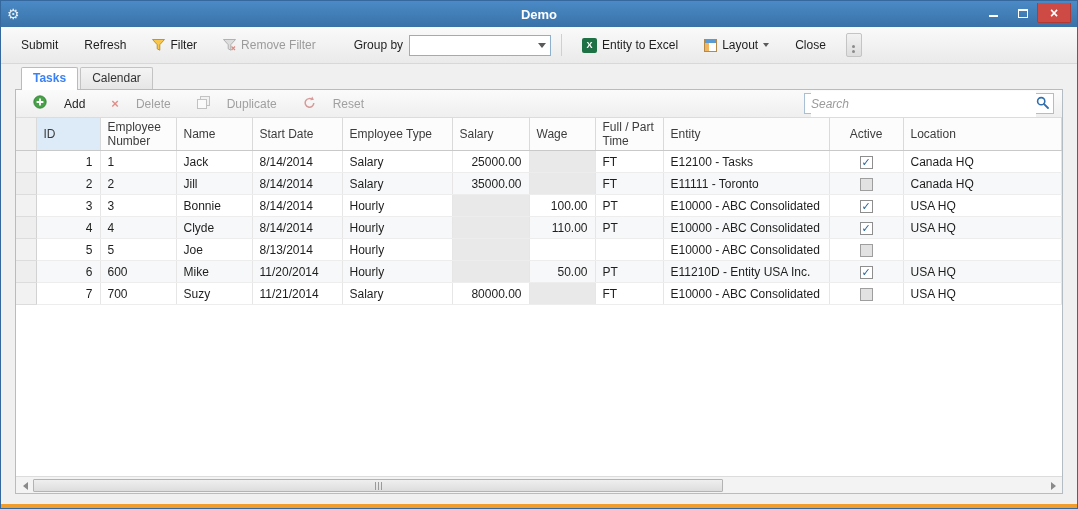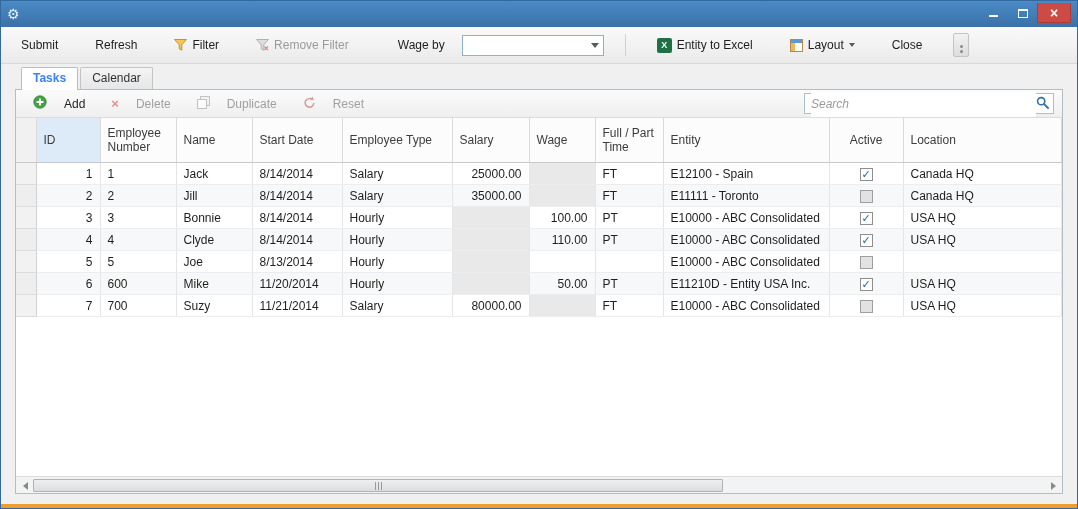--- a/index.html
+++ b/index.html
@@ -38,21 +38,20 @@
   .winbtn.close { background: #cd4a45; border: 1px solid #b03a36; border-top: none; width: 34px; margin-right: 6px; border-radius: 0 0 2px 2px; }
   .glyph-close { color: #ffffff; font-size: 14px; font-weight: bold; line-height: 1; }
 
   
   .toolbar {
     height: 37px; flex: 0 0 37px;
     background: linear-gradient(#fafafa, #eaeaea);
     border-bottom: 1px solid #d8d8d8;
     display: flex; align-items: center;
     padding: 0 10px;
-    gap: 11px;
   }
   .tb {
     background: transparent; border: none; font: inherit; color: #1e1e1e;
     display: inline-flex; align-items: center; gap: 5px;
     padding: 5px 10px; margin-right: 6px; cursor: default; border-radius: 2px;
   }
   .tb.disabled { color: #9b9b9b; }
   .tb .icon { display: inline-flex; align-items: center; }
   .tb-label { margin: 0 6px 0 22px; color: #1e1e1e; }
   .combobox {
@@ -130,21 +129,21 @@
   }
   .searchbox input {
     flex: 1; border: none; outline: none; font: inherit; height: 26px; min-width: 0;
   }
   .searchbox input::placeholder { font-style: italic; color: #9a9a9a; }
 
   
   .grid-wrap { flex: 1 1 auto; min-height: 0; position: relative; background: #ffffff; overflow: hidden; }
   table { width: 100%; border-collapse: collapse; table-layout: fixed; }
   th {
-    height: 31px; padding: 8px 7px;
+    height: 31px; padding: 2px 7px;
     font-weight: normal; text-align: left; vertical-align: middle;
     color: #3c3c3c; line-height: 14px;
     background: #fcfcfc;
     border-right: 1px solid #dadada; border-bottom: 1px solid #c9c9c9;
     overflow: hidden; white-space: normal;
   }
   th.sorted { background: #ddeaf7; }
   th.sel, td.sel { width: 20px; padding: 0; }
   th.sel { background: #f1f1f1; }
   td {
@@ -189,20 +188,21 @@
 
   .bottom-strip { height: 4px; flex: 0 0 4px; background: #f09d2e; }
 </style>
 </head>
 <body>
 
 <div class="window">
 
   <div class="titlebar">
     <span class="app-icon">⚙</span>
+    <span class="title">Demo</span>
     <div class="win-controls">
       <div class="winbtn">
           <span class="glyph-min"></span>
         </div>
       <div class="winbtn">
           <span class="glyph-max"></span>
         </div>
       <div class="winbtn close">
           <span class="glyph-close">×</span>
         </div>
@@ -222,21 +222,21 @@
     </button>
     <button class="tb disabled">
       <span class="icon">
         <svg width="13" height="12" viewBox="0 0 13 12">
             <path d="M0.5 0.5h12L7.8 5.7v5.5L5.2 9.8V5.7z" fill="#dddddd" stroke="#aaaaaa" stroke-width="0.9"></path>
             <path d="M8.5 7.5l3.5 3.5M12 7.5L8.5 11" stroke="#d98b85" stroke-width="1.2"></path>
           </svg>
       </span>
       <span>Remove Filter</span>
     </button>
-    <span class="tb-label">Wage by</span>
+    <span class="tb-label">Group by</span>
     <div class="combobox">
       <span class="combo-value"></span>
       <span class="combo-arrow">
           <span class="tri-down"></span>
         </span>
     </div>
     <span class="separator"></span>
     <button class="tb">
       <span class="icon excel-icon">X</span>
       <span>Entity to Excel</span>
@@ -331,21 +331,21 @@
             <tr>
               <td class="sel"></td>
               <td class="al-r">1</td>
               <td>1</td>
               <td>Jack</td>
               <td>8/14/2014</td>
               <td>Salary</td>
               <td class="al-r">25000.00</td>
               <td class="al-r dis"></td>
               <td>FT</td>
-              <td>E12100 - Spain</td>
+              <td>E12100 - Tasks</td>
               <td class="al-c"><span class="cb checked">✓</span></td>
               <td>Canada HQ</td>
             </tr>
             <tr class="alt">
               <td class="sel"></td>
               <td class="al-r">2</td>
               <td>2</td>
               <td>Jill</td>
               <td>8/14/2014</td>
               <td>Salary</td>

